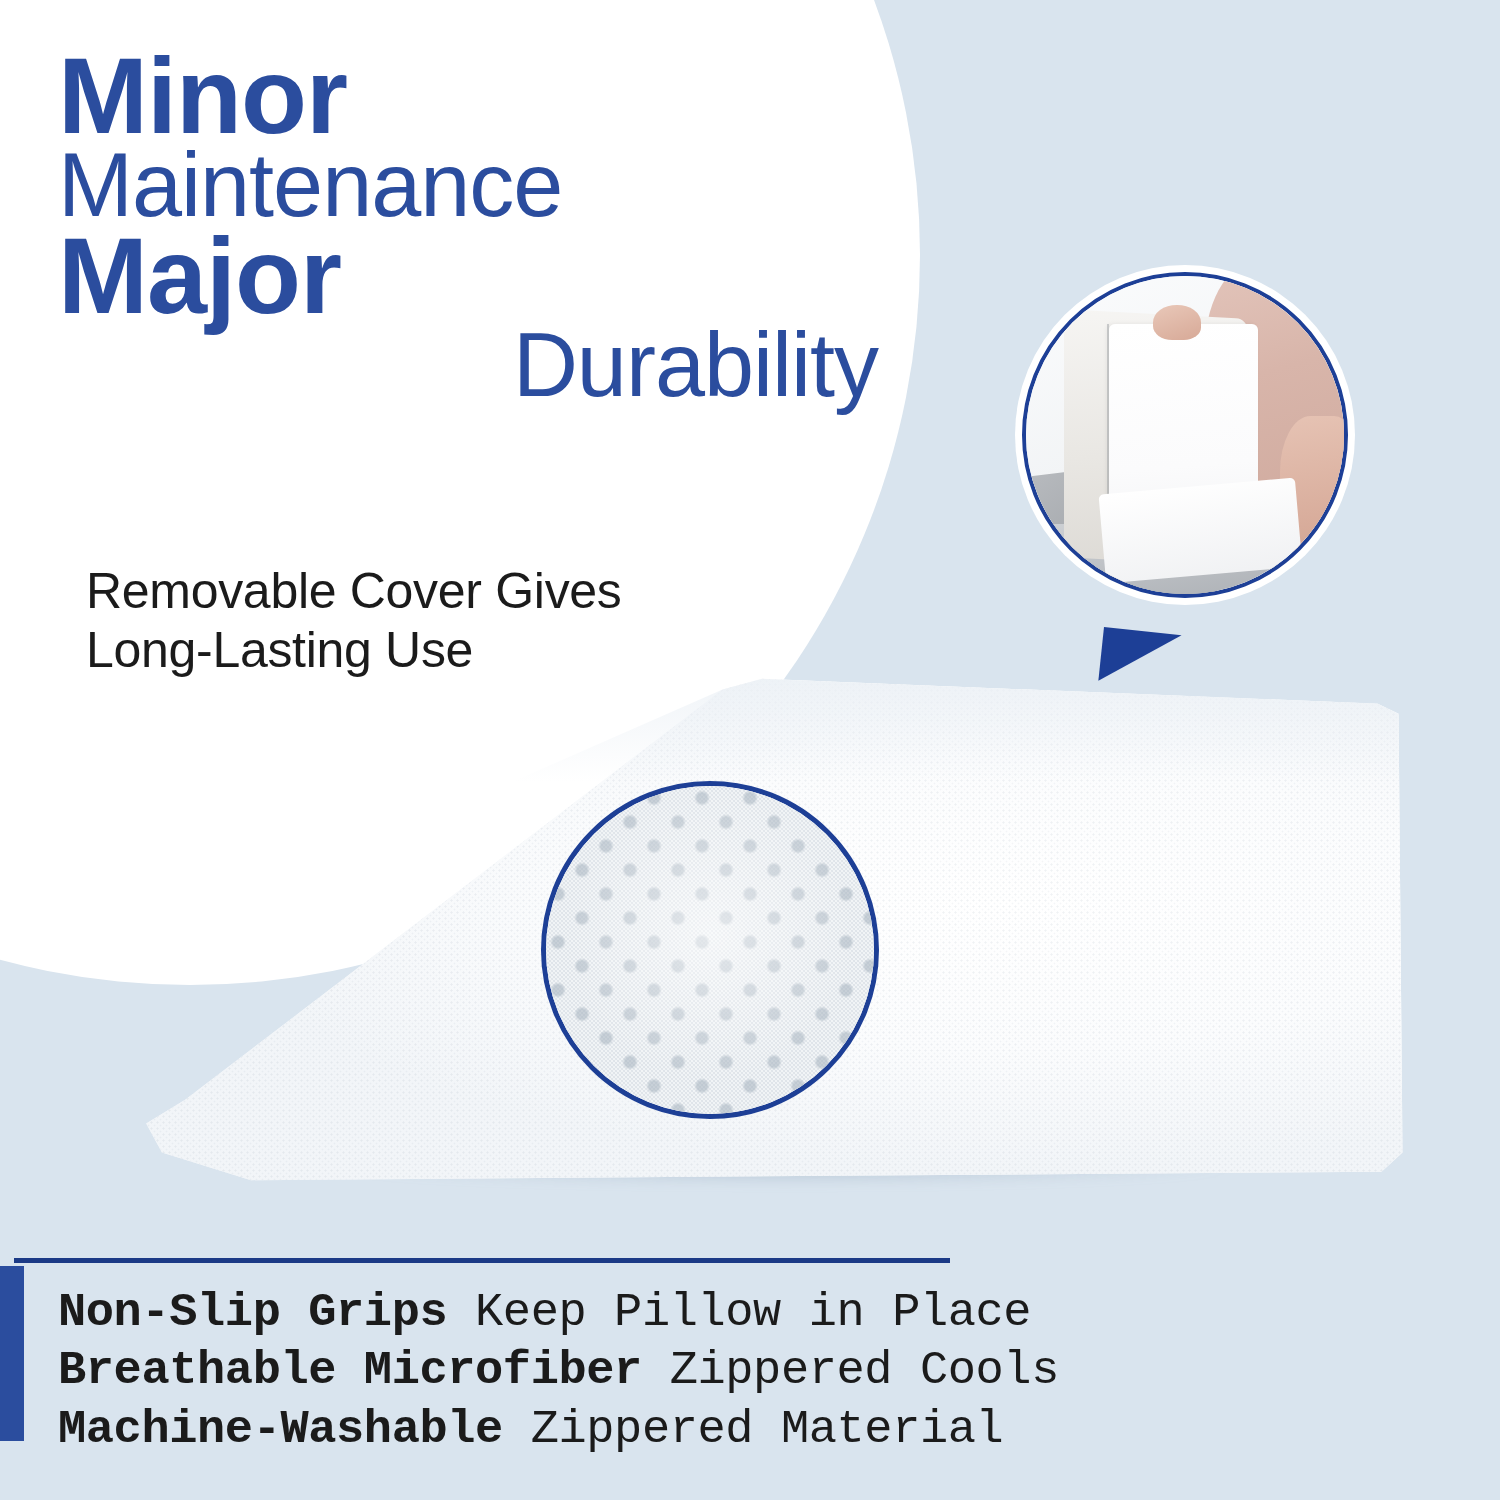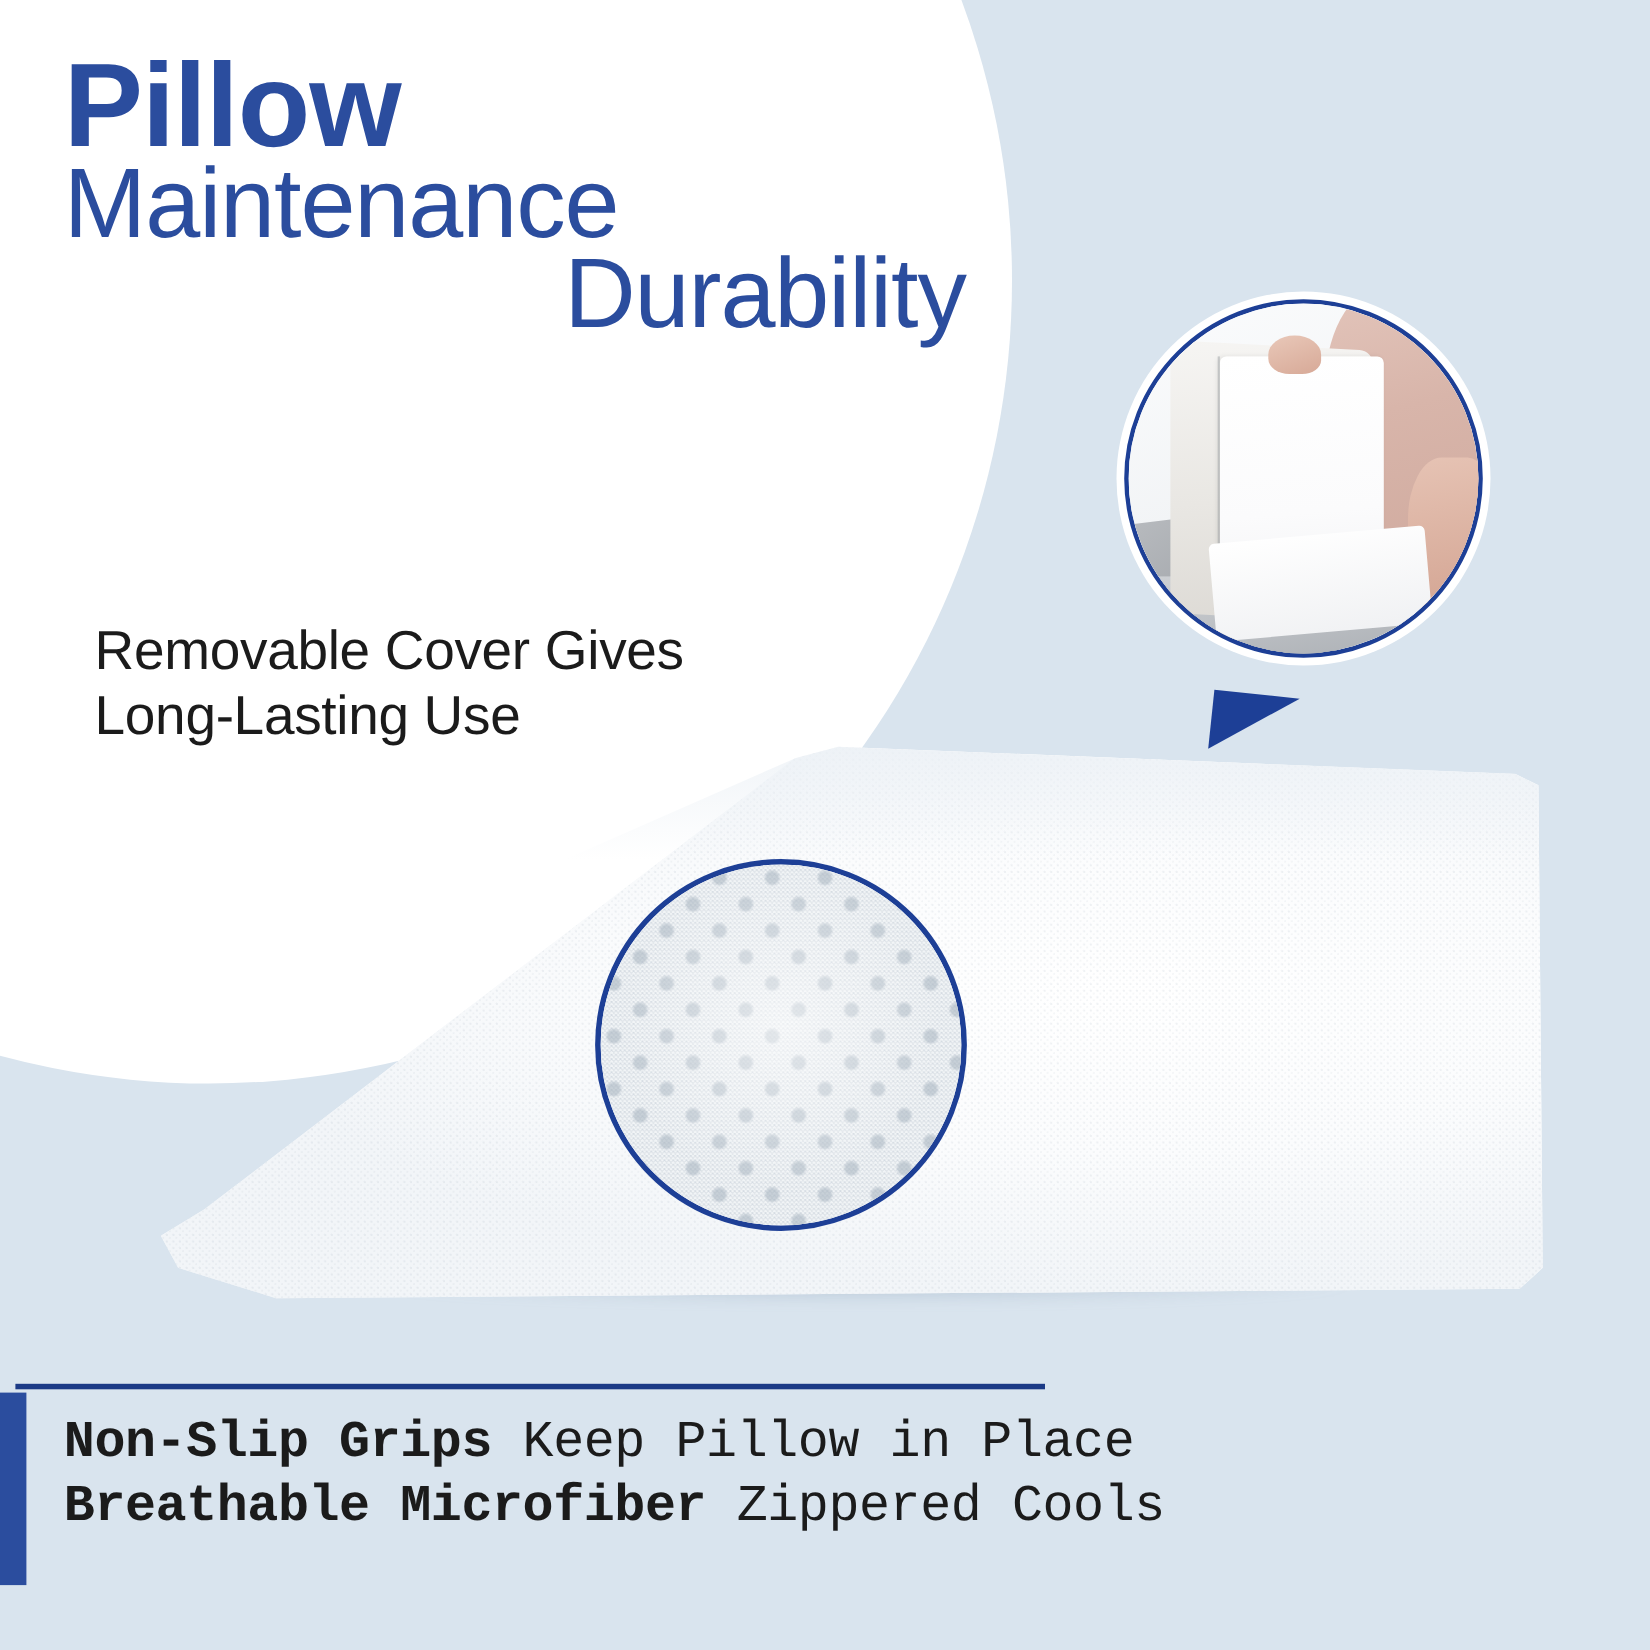--- a/index.html
+++ b/index.html
@@ -187,22 +187,23 @@
   .feature .b{font-weight:700;}
 </style>
 </head>
 <body style="background: rgb(217, 228, 238);">
 
 <div id="stage">
 
   <div class="bg-circle"></div>
 
   <div class="headline">
-    <span class="h-bold l1">Pillow</span>
+    <span class="h-bold l1">Minor</span>
     <span class="h-light l2">Maintenance</span>
+    <span class="h-bold l3">Major</span>
     <span class="h-light l4">Durability</span>
   </div>
 
   <div class="sub">
     <span>Removable Cover Gives</span>
     <span>Long-Lasting Use</span>
   </div>
 
   <div class="pillow-shadow"></div>
   <div class="pillow-wrap">
@@ -233,16 +234,17 @@
       </div>
     </div>
   </div>
 
   <div class="bottom">
     <div class="bottom-rule"></div>
     <div class="bottom-bar"></div>
     <div class="features" id="features">
         <span class="feature"><span class="b">Non-Slip Grips</span><span> Keep Pillow in Place</span></span>
         <span class="feature"><span class="b">Breathable Microfiber</span><span> Zippered Cools</span></span>
+        <span class="feature"><span class="b">Machine-Washable</span><span> Zippered Material</span></span>
       </div>
   </div>
 
 </div>
 
 </body></html>

